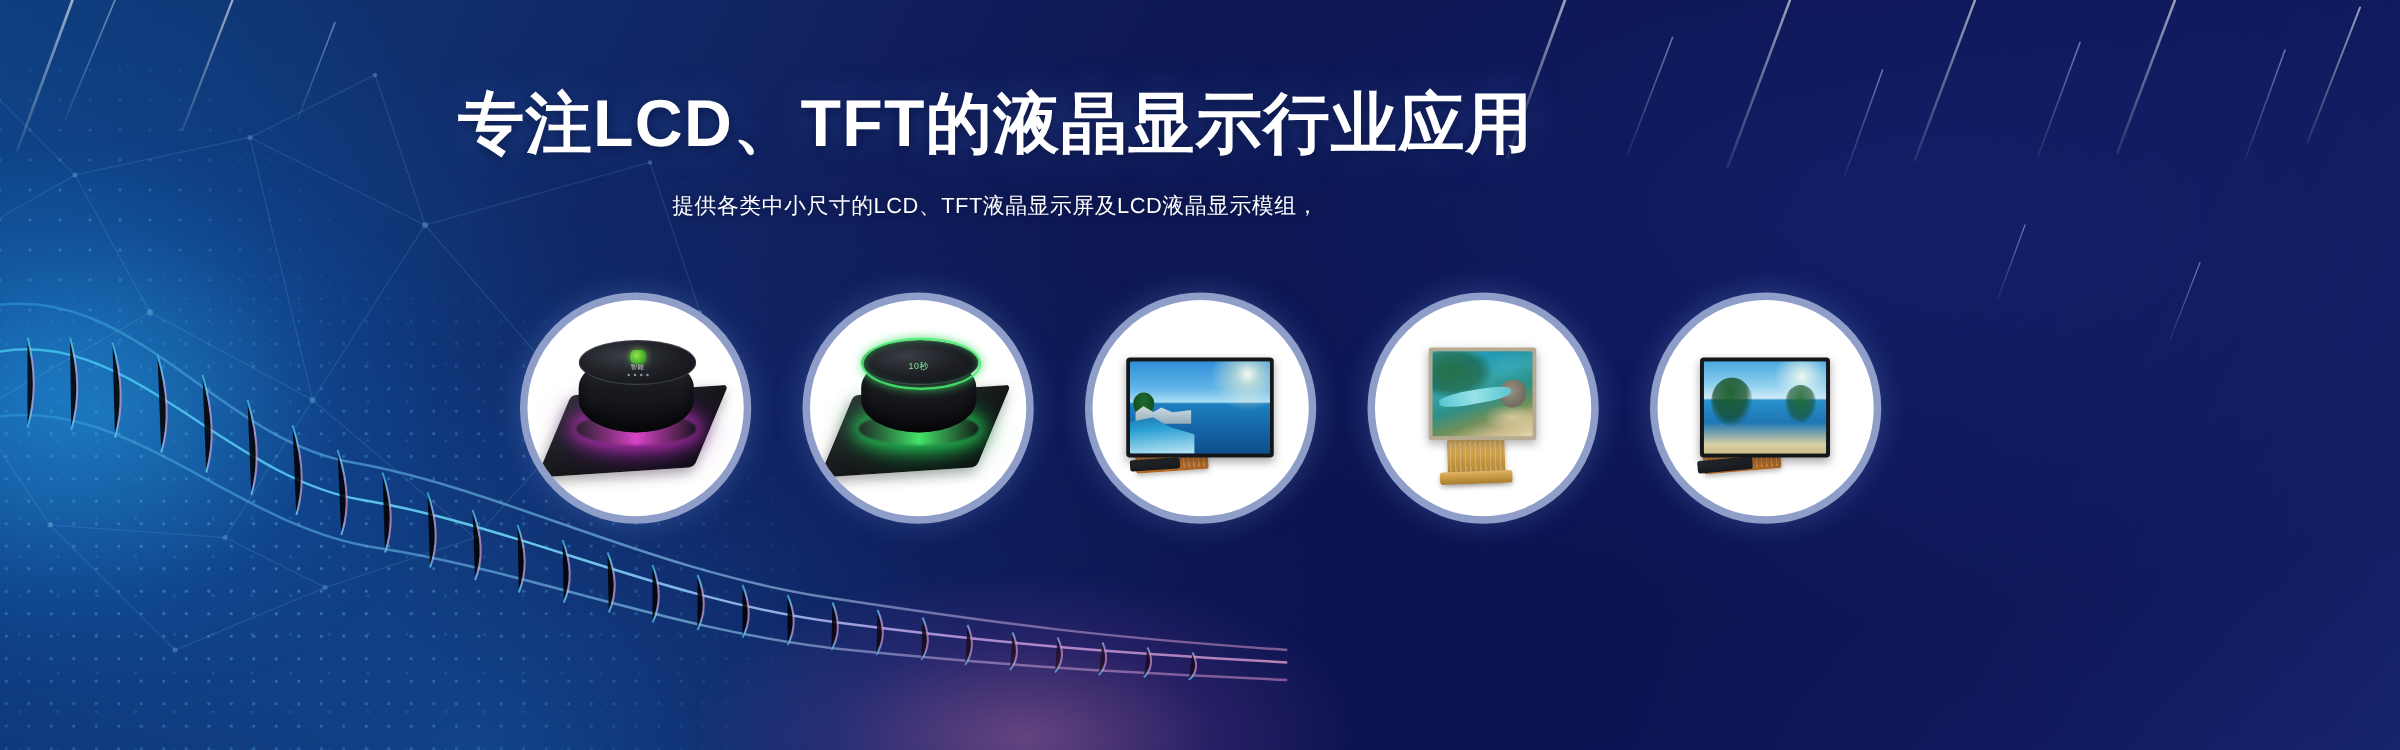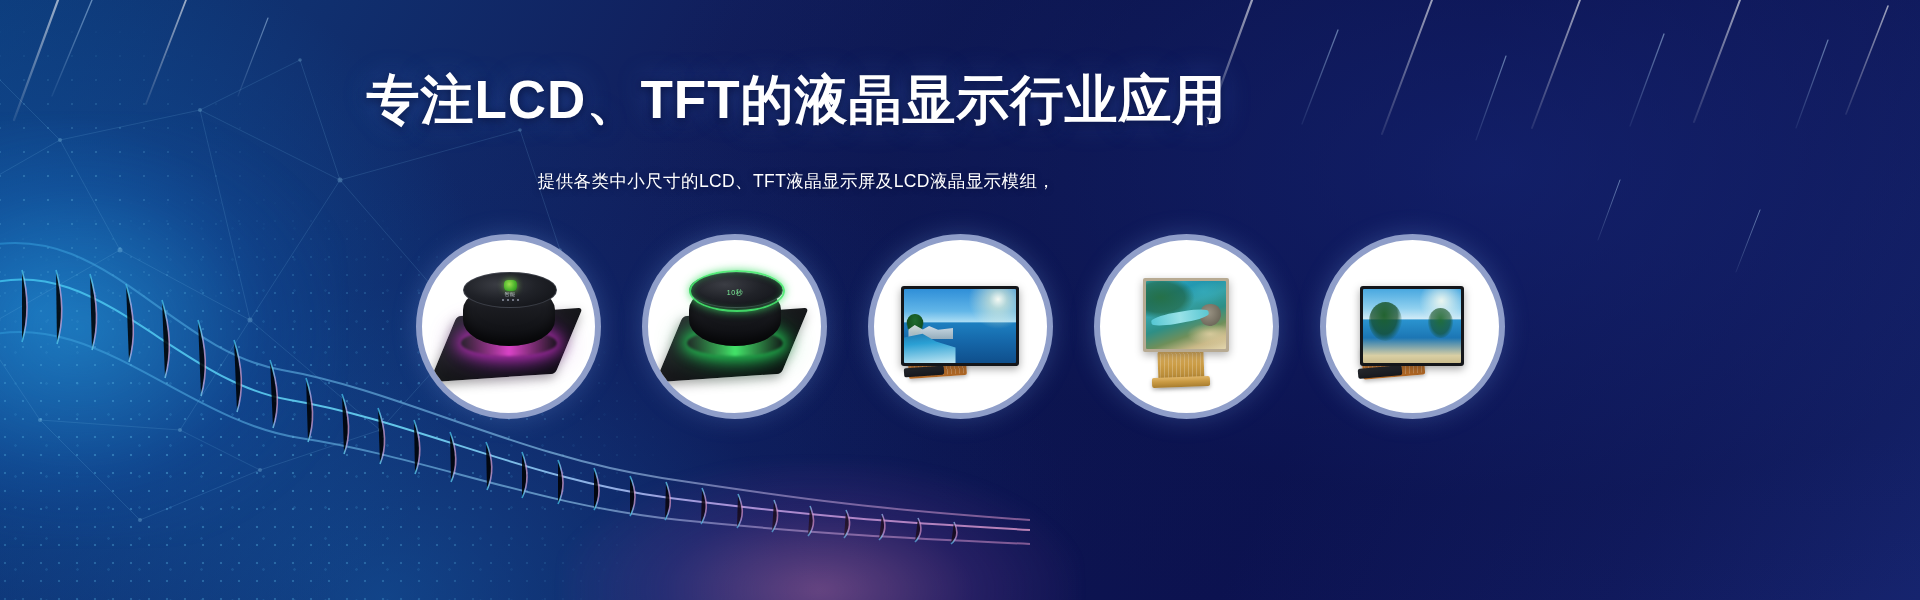--- a/index.html
+++ b/index.html
@@ -66,21 +66,21 @@
     margin:0;padding-top:72px;
     font-size:53px;line-height:1.05;font-weight:bold;color:#ffffff;
     letter-spacing:1px;
     text-shadow:0 2px 10px rgba(5,12,50,0.75), 0 0 28px rgba(90,150,255,0.35);
   }
   .subline{
     margin:0;color:#ffffff;font-size:17.5px;line-height:1.95;font-weight:normal;
     letter-spacing:.4px;
     text-shadow:0 1px 6px rgba(5,12,50,0.7);
   }
-  .sub-wrap{margin-top:36px;}
+  .sub-wrap{margin-top:19px;}
 
   
   .circles{
     position:absolute;left:0;top:228px;width:1920px;height:196px;z-index:7;
     display:flex;justify-content:center;align-items:center;gap:41px;
   }
   .circle{
     width:185px;height:185px;border-radius:50%;
     background:#ffffff;
     border:6px solid #8f9ec9;

